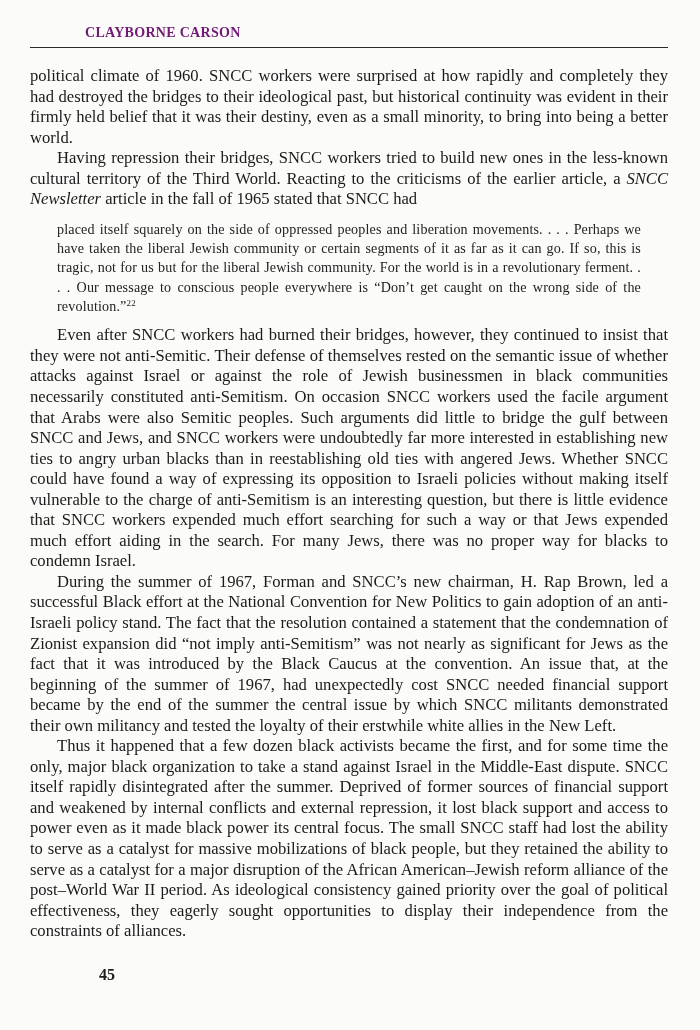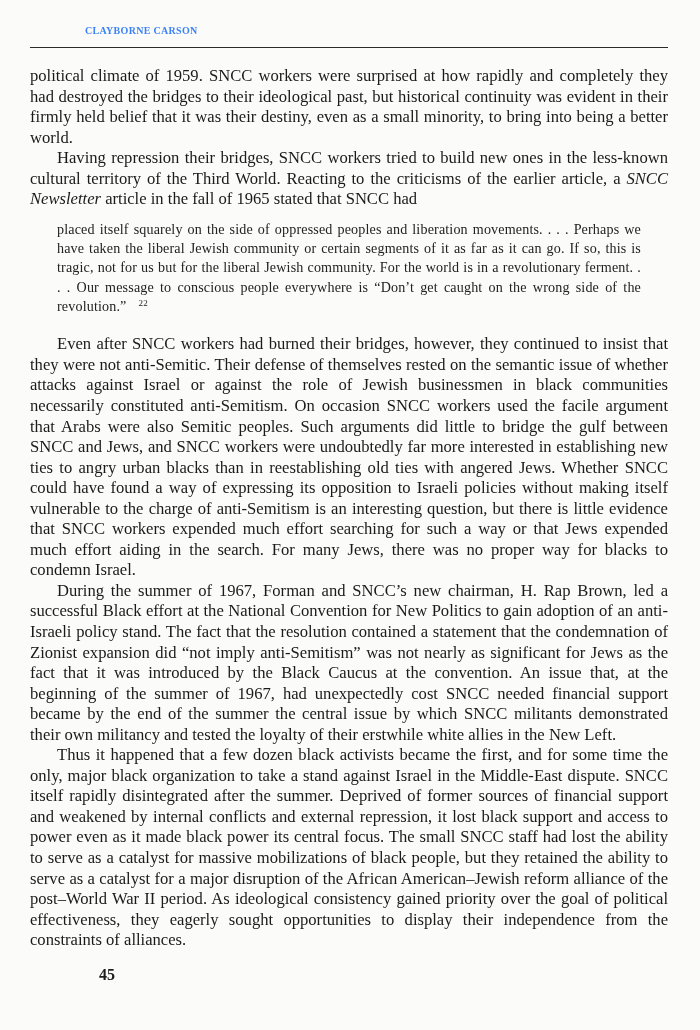--- a/index.html
+++ b/index.html
@@ -12,24 +12,24 @@
       background: #fbfbfa;
       position: relative;
       overflow: hidden;
       font-family: "Liberation Serif", "DejaVu Serif", serif;
       color: #1a1a1a;
     }
     .running-head {
       position: absolute;
       left: 85px;
       top: 25px;
-      font-size: 10px;
+      font-size: 14px;
       font-weight: bold;
       letter-spacing: 0.3px;
-      color: #3b82f6;
+      color: #701a75;
     }
     .rule {
       position: absolute;
       left: 30px;
       width: 638px;
       top: 47px;
       height: 0;
       border-top: 1.5px solid #2a2a2a;
     }
     .body-text {
@@ -42,58 +42,57 @@
       text-align: justify;
     }
     .body-text p {
       margin: 0;
       text-indent: 27px;
     }
     .body-text p.cont {
       text-indent: 0;
     }
     .body-text p.after-quote {
-      margin-top: 18px;
+      margin-top: 9px;
     }
     .body-text em {
       font-style: italic;
     }
     blockquote {
       margin: 10px 27px 0 27px;
       padding: 0;
       font-size: 14.1px;
       line-height: 19.3px;
       text-align: justify;
       letter-spacing: 0.15px;
       color: #222;
     }
     sup {
       font-size: 9px;
       line-height: 0;
       vertical-align: 5px;
-      margin-left: 12px;
     }
     .folio {
       position: absolute;
       left: 99px;
       top: 966px;
       font-size: 16px;
       font-weight: bold;
       color: #1d1d1d;
       text-align: center;
     }
   </style>
 </head>
 <body>
 
 <div class="running-head">CLAYBORNE CARSON</div>
 <div class="rule"></div>
 
 <div class="body-text">
-  <p class="cont">political climate of 1959. SNCC workers were surprised at how rapidly and completely they had destroyed the bridges to their ideological past, but historical continuity was evident in their firmly held belief that it was their destiny, even as a small minority, to bring into being a better world.</p>
+  <p class="cont">political climate of 1960. SNCC workers were surprised at how rapidly and completely they had destroyed the bridges to their ideological past, but historical continuity was evident in their firmly held belief that it was their destiny, even as a small minority, to bring into being a better world.</p>
   <p><span>Having repression their bridges, SNCC workers tried to build new ones in the less-known cultural territory of the Third World. Reacting to the criticisms of the earlier article, a </span><em>SNCC Newsletter</em><span> article in the fall of 1965 stated that SNCC had</span></p>
   <blockquote><span>placed itself squarely on the side of oppressed peoples and liberation movements. . . . Perhaps we have taken the liberal Jewish community or certain segments of it as far as it can go. If so, this is tragic, not for us but for the liberal Jewish community. For the world is in a revolutionary ferment. . . . Our message to conscious people everywhere is “Don’t get caught on the wrong side of the revolution.”</span><sup>22</sup></blockquote>
   <p class="after-quote">Even after SNCC workers had burned their bridges, however, they continued to insist that they were not anti-Semitic. Their defense of themselves rested on the semantic issue of whether attacks against Israel or against the role of Jewish businessmen in black communities necessarily constituted anti-Semitism. On occasion SNCC workers used the facile argument that Arabs were also Semitic peoples. Such arguments did little to bridge the gulf between SNCC and Jews, and SNCC workers were undoubtedly far more interested in establishing new ties to angry urban blacks than in reestablishing old ties with angered Jews. Whether SNCC could have found a way of expressing its opposition to Israeli policies without making itself vulnerable to the charge of anti-Semitism is an interesting question, but there is little evidence that SNCC workers expended much effort searching for such a way or that Jews expended much effort aiding in the search. For many Jews, there was no proper way for blacks to condemn Israel.</p>
   <p>During the summer of 1967, Forman and SNCC’s new chairman, H. Rap Brown, led a successful Black effort at the National Convention for New Politics to gain adoption of an anti-Israeli policy stand. The fact that the resolution contained a statement that the condemnation of Zionist expansion did “not imply anti-Semitism” was not nearly as significant for Jews as the fact that it was introduced by the Black Caucus at the convention. An issue that, at the beginning of the summer of 1967, had unexpectedly cost SNCC needed financial support became by the end of the summer the central issue by which SNCC militants demonstrated their own militancy and tested the loyalty of their erstwhile white allies in the New Left.</p>
   <p>Thus it happened that a few dozen black activists became the first, and for some time the only, major black organization to take a stand against Israel in the Middle-East dispute. SNCC itself rapidly disintegrated after the summer. Deprived of former sources of financial support and weakened by internal conflicts and external repression, it lost black support and access to power even as it made black power its central focus. The small SNCC staff had lost the ability to serve as a catalyst for massive mobilizations of black people, but they retained the ability to serve as a catalyst for a major disruption of the African American–Jewish reform alliance of the post–World War II period. As ideological consistency gained priority over the goal of political effectiveness, they eagerly sought opportunities to display their independence from the constraints of alliances.</p>
 </div>
 
 <div class="folio">45</div>
 
 </body></html>

